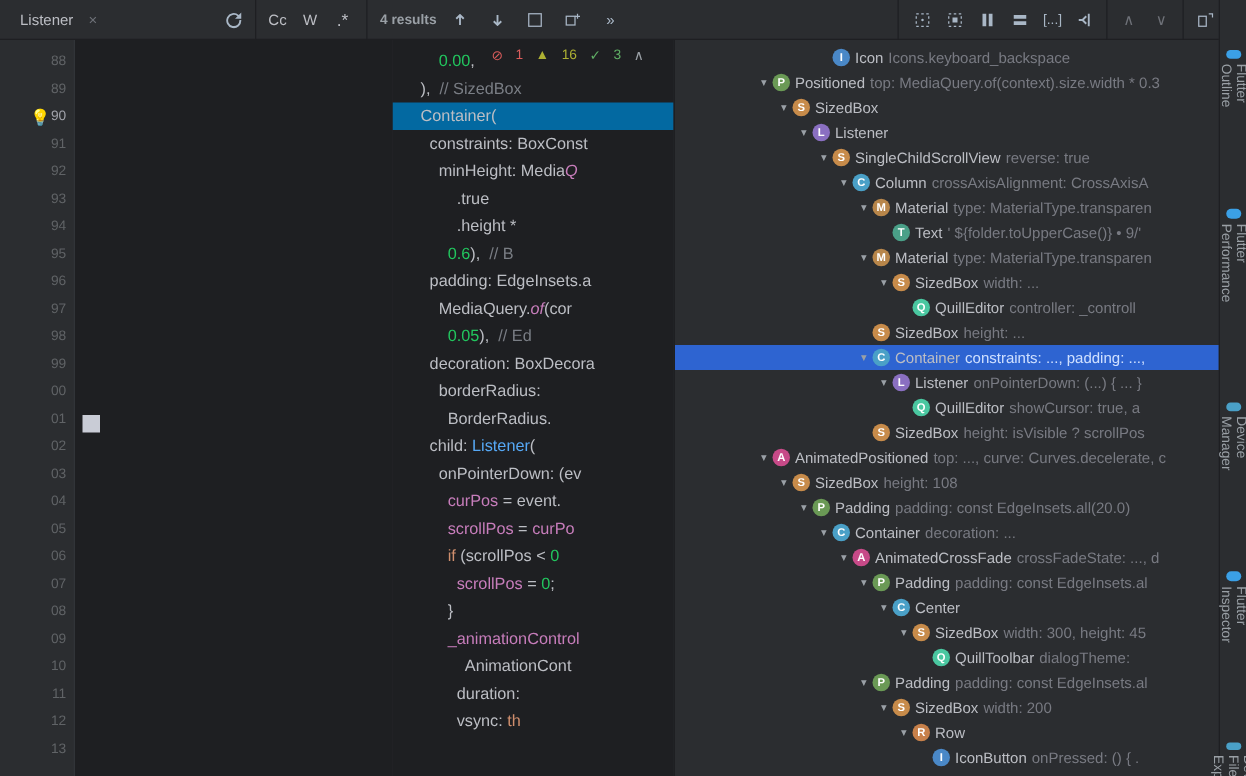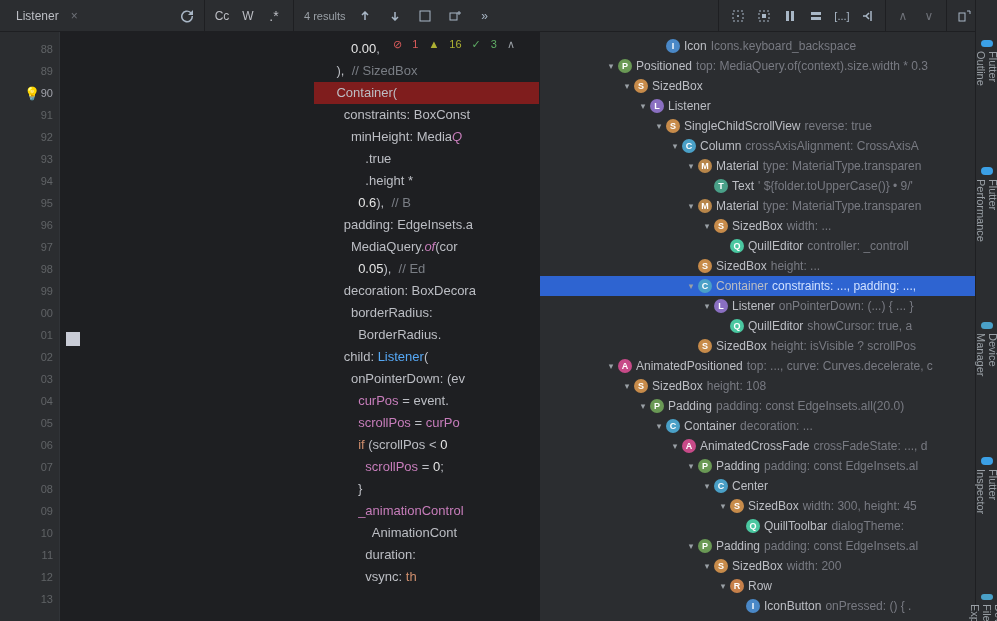--- a/index.html
+++ b/index.html
@@ -5,34 +5,34 @@
 * { margin:0; padding:0; box-sizing:border-box; font-family:'Segoe UI',Arial,sans-serif; }
 body { background:#2b2d30; color:#bcbec4; font-size:12px; overflow:hidden; width:997px; height:621px; position:relative; }
 .top-bar { height:32px; display:flex; align-items:center; border-bottom:1px solid #1e1f22; }
 .tab-bar { display:flex; align-items:center; height:32px; padding-left:8px; flex:0 0 170px; }
 .tab { display:flex; align-items:center; height:28px; padding:0 8px; color:#bcbec4; font-size:12px; }
 .tab .close { margin-left:12px; color:#6e7178; cursor:pointer; }
 .toolbar-icons { display:flex; align-items:center; gap:4px; padding:0 6px; }
 .tb-icon { width:22px; height:22px; display:flex; align-items:center; justify-content:center; color:#a9b7c6; cursor:pointer; border-radius:3px; }
 .vsep { width:1px; height:32px; background:#1e1f22; margin:0 2px; }
 .find-bar { display:flex; align-items:center; gap:8px; padding-left:8px; }
-.results { color:#9aa0a6; font-size:11px; }
+.results { color:#9aa0a6; font-size:11px;font-weight:bold; }
 .main { display:flex; height:589px; }
 .gutter { width:60px; background:#2b2d30; border-right:1px solid #313438; padding-top:6px; }
 .gutter-row { height:22px; display:flex; align-items:center; justify-content:flex-end; padding-right:6px; color:#606366; font-size:11px; position:relative; }
 .gutter-row.active { color:#a1a3ab; }
 .bulb { position:absolute; left:24px; color:#f2c55c; font-size:13px; }
 .editor-left { width:254px; background:#1e1f22; position:relative; }
 .bookmark-icon { position:absolute; left:6px; top:300px; width:14px; height:14px; background:#c9ccd6; }
 .editor-right { width:225px; background:#1e1f22; font-family:'JetBrains Mono','Consolas',monospace; font-size:13px; line-height:22px; padding-top:6px; overflow:hidden; position:relative; }
 .code-line { white-space:pre; padding-left:8px; color:#bcbec4; height:22px; }
-.code-line.hl { background:#7f1d1d; }
+.code-line.hl { background:#0369a1; }
 .kw { color:#cf8e6d; }
 .cls { color:#bcbec4; }
-.num { color:#e5e5e5; }
+.num { color:#22c55e; }
 .fn { color:#56a8f5; }
 .ital { font-style:italic; color:#c77dbb; }
 .comment { color:#7a7e85; }
 .param { color:#bcbec4; }
 .ident { color:#c77dbb; }
 .status-row { height:22px; display:flex; align-items:center; justify-content:flex-end; gap:10px; padding-right:10px; font-size:11px; }
 .status-row .err { color:#db5c5c; }
 .status-row .warn { color:#aeb133; }
 .status-row .ok { color:#5fad65; }
 .outline { flex:1; background:#2b2d30; border-left:1px solid #1e1f22; position:relative; overflow:hidden; }

